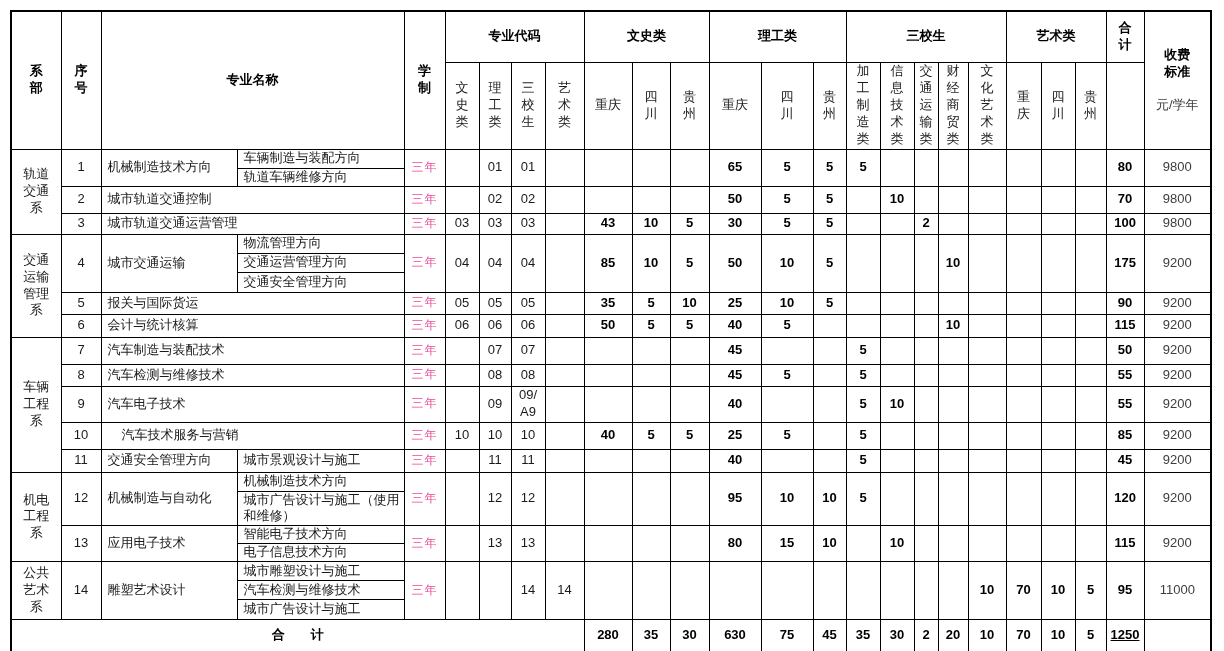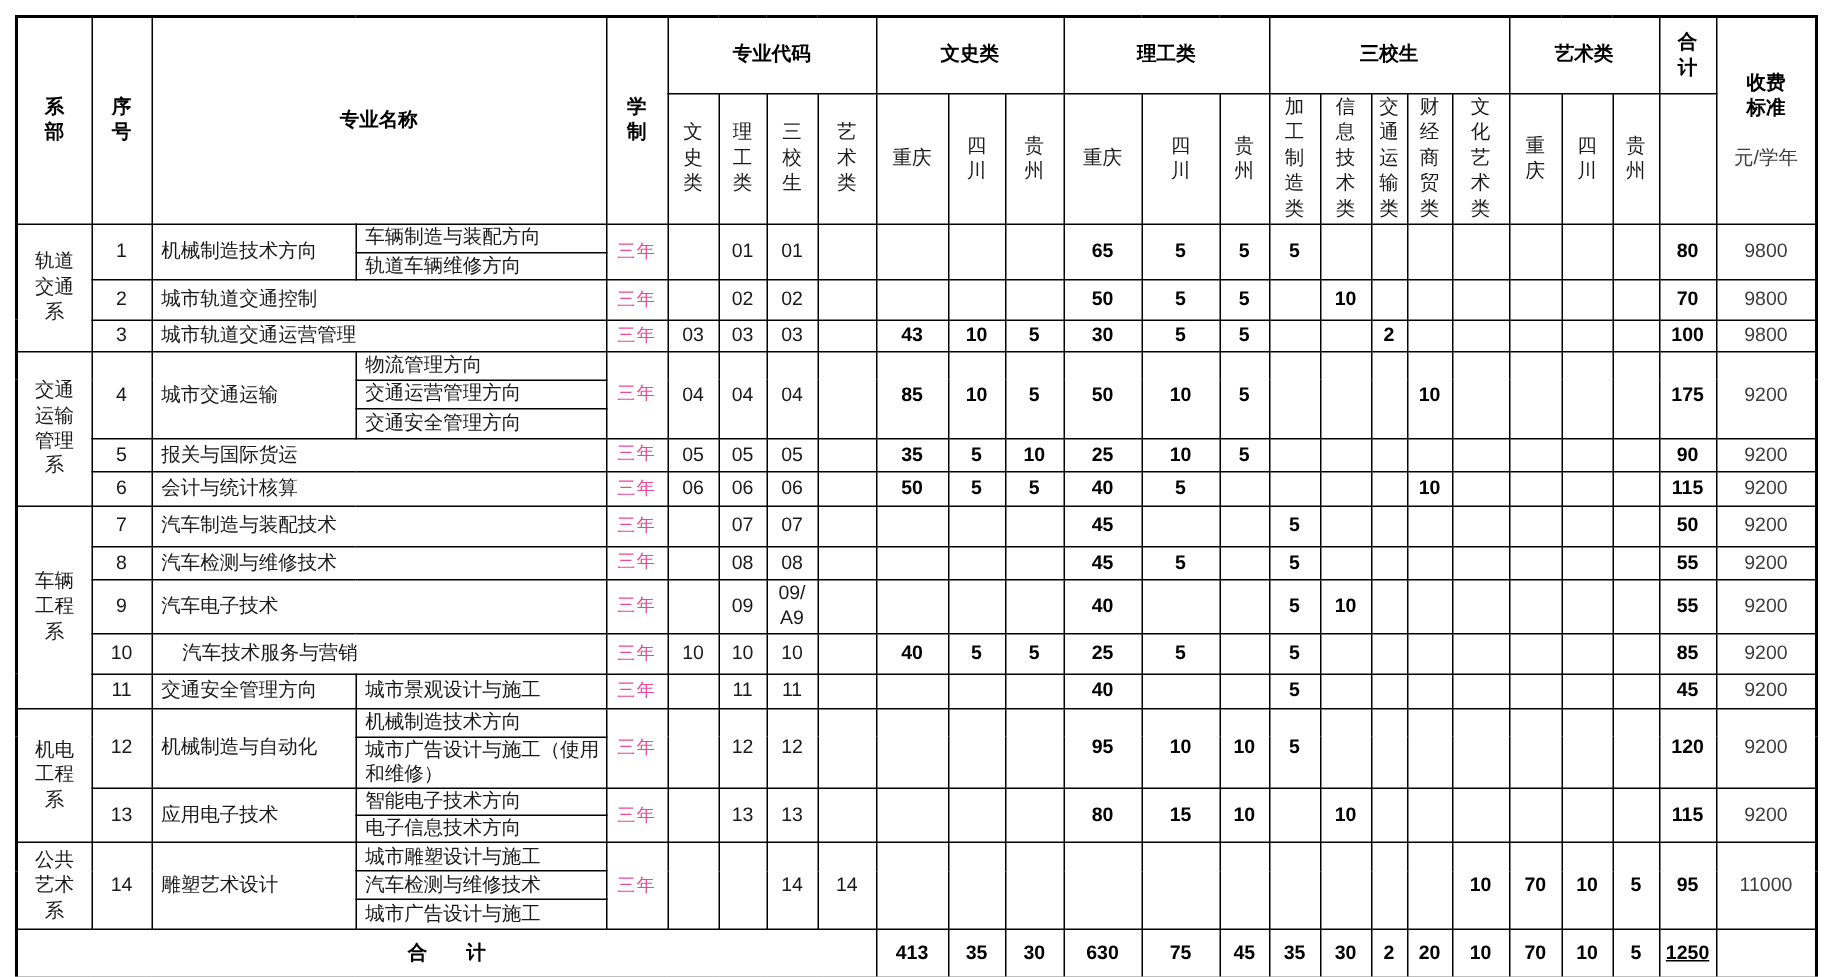--- a/index.html
+++ b/index.html
@@ -526,21 +526,21 @@
           <td rowspan="3" class="fee">11000</td>
         </tr>
         <tr style="height: 19px;">
           <td class="l">汽车检测与维修技术</td>
         </tr>
         <tr style="height: 20px;">
           <td class="l">城市广告设计与施工</td>
         </tr>
         <tr style="height: 32px;">
           <td colspan="9" class="hb">合　　计</td>
-          <td class="b">413</td>
+          <td class="b">280</td>
           <td class="b">35</td>
           <td class="b">30</td>
           <td class="b">630</td>
           <td class="b">75</td>
           <td class="b">45</td>
           <td class="b">35</td>
           <td class="b">30</td>
           <td class="b">2</td>
           <td class="b">20</td>
           <td class="b">10</td>

